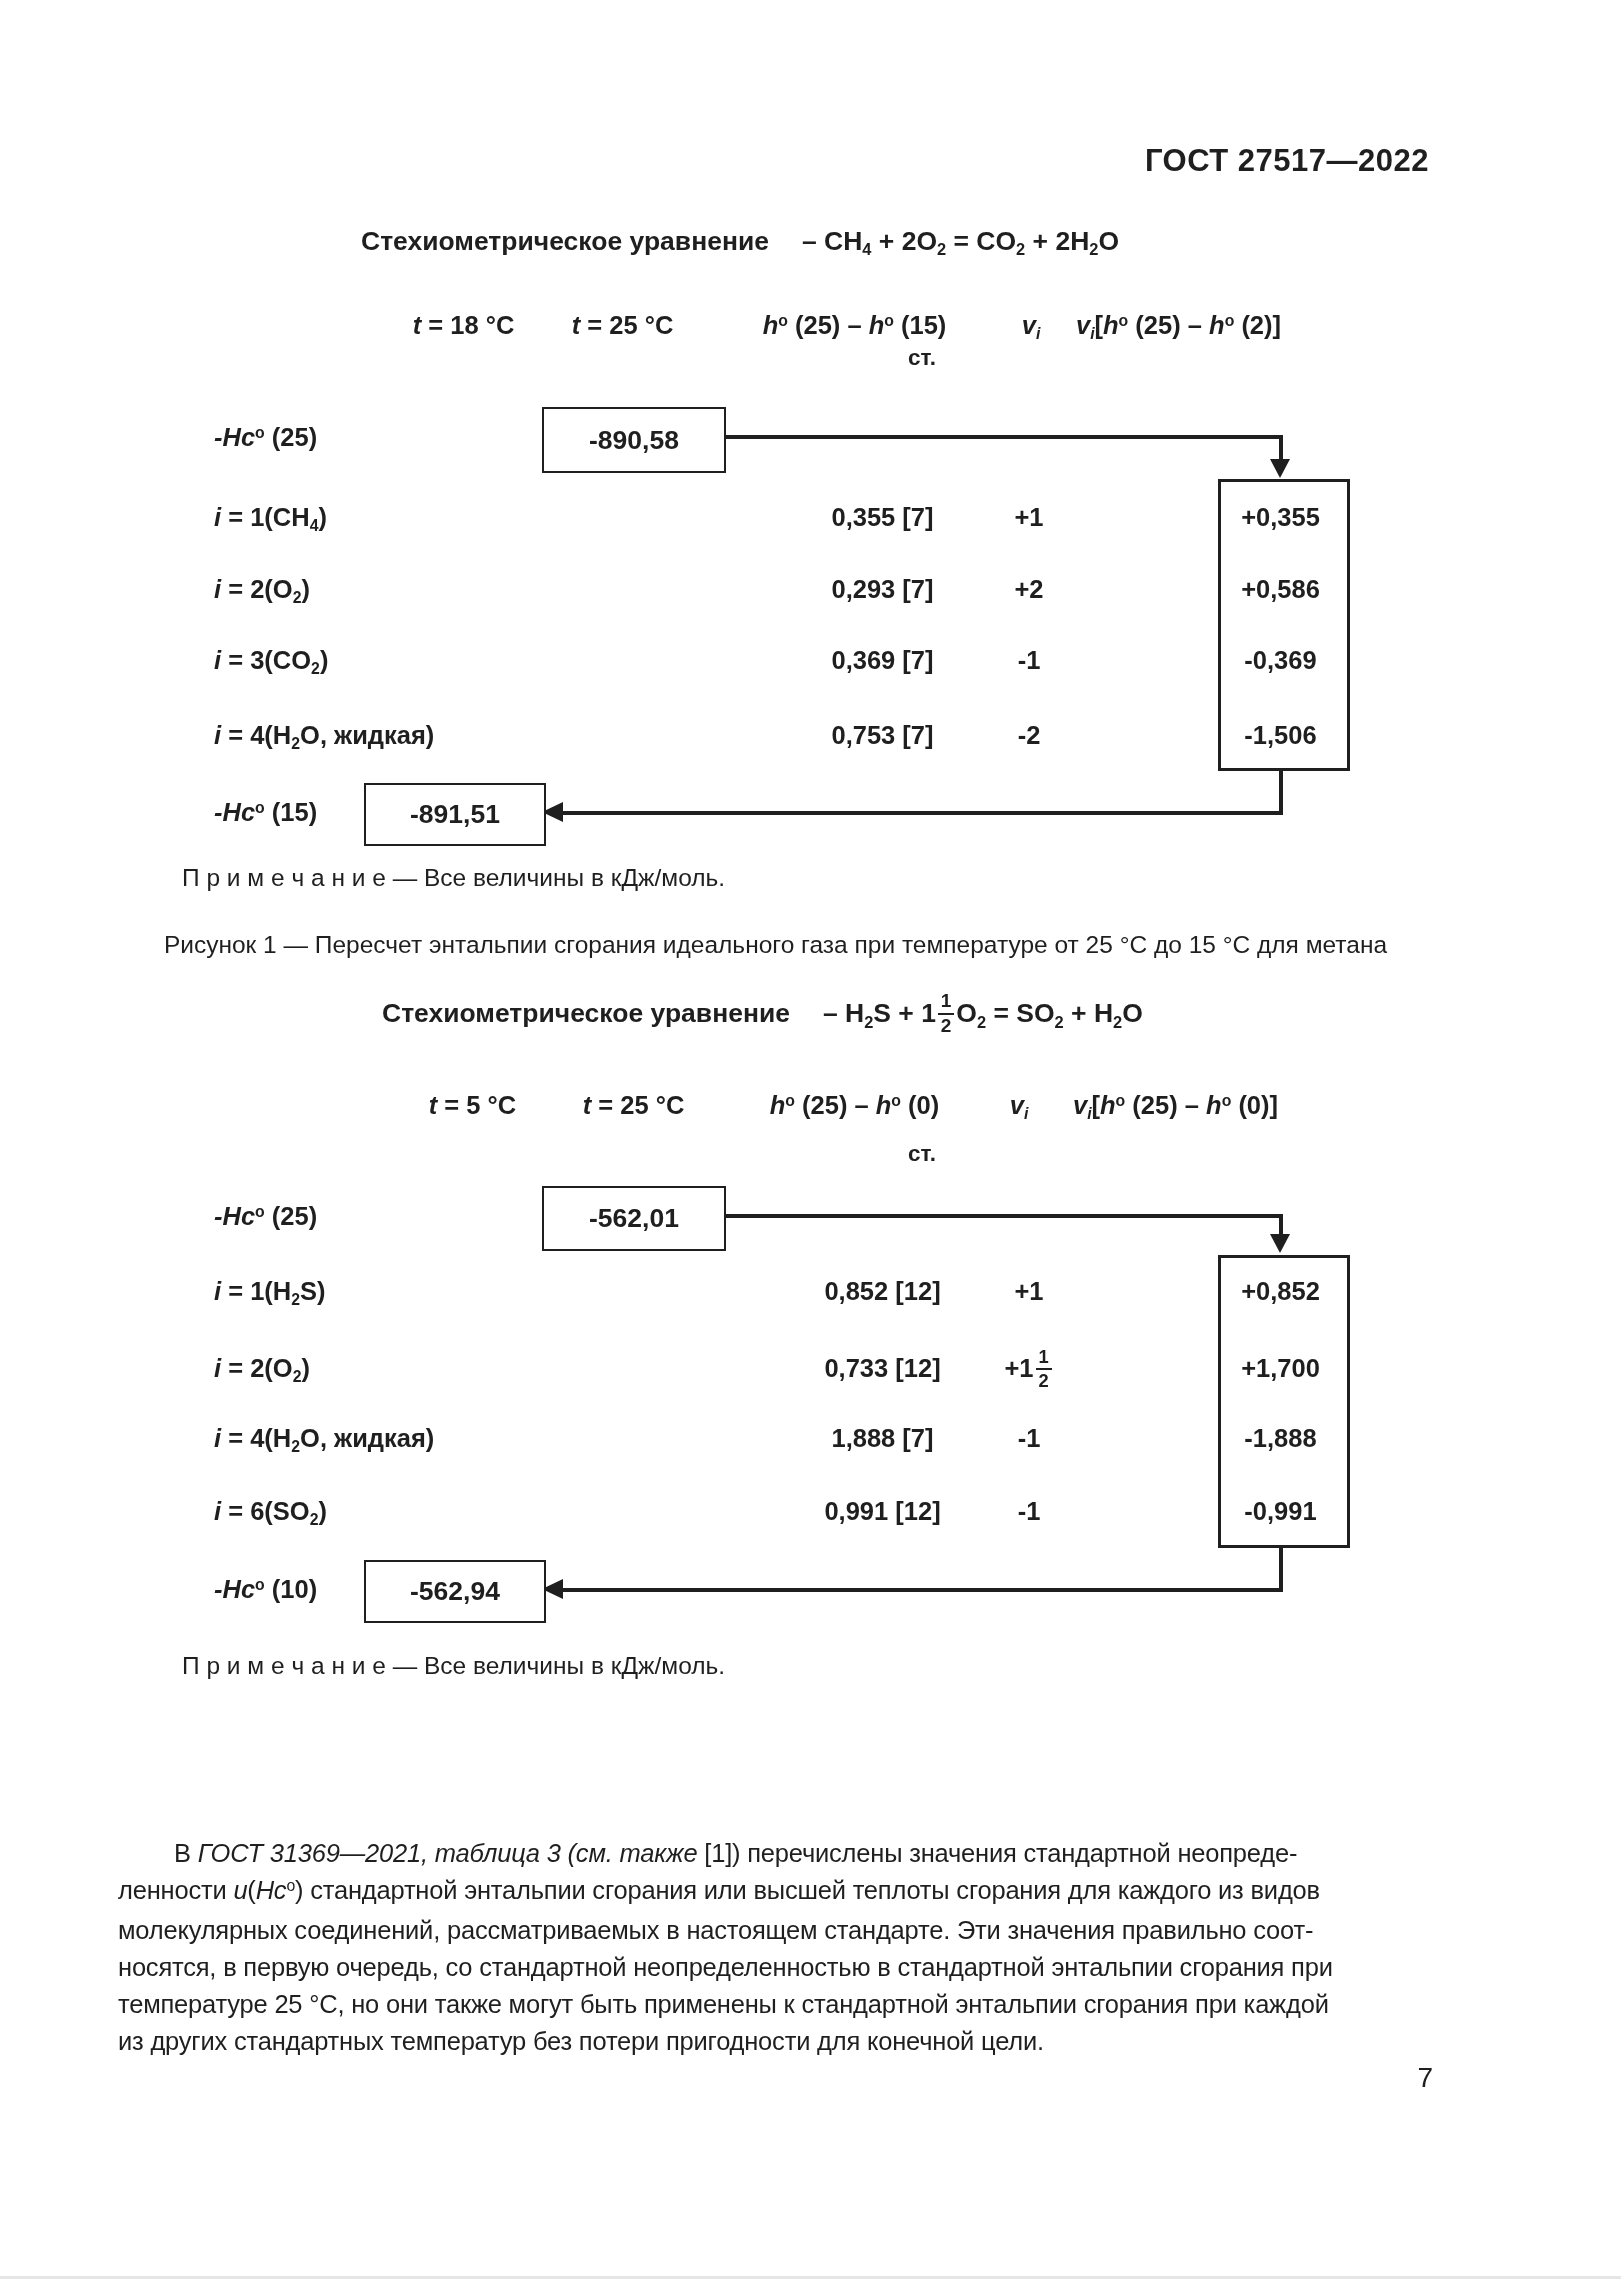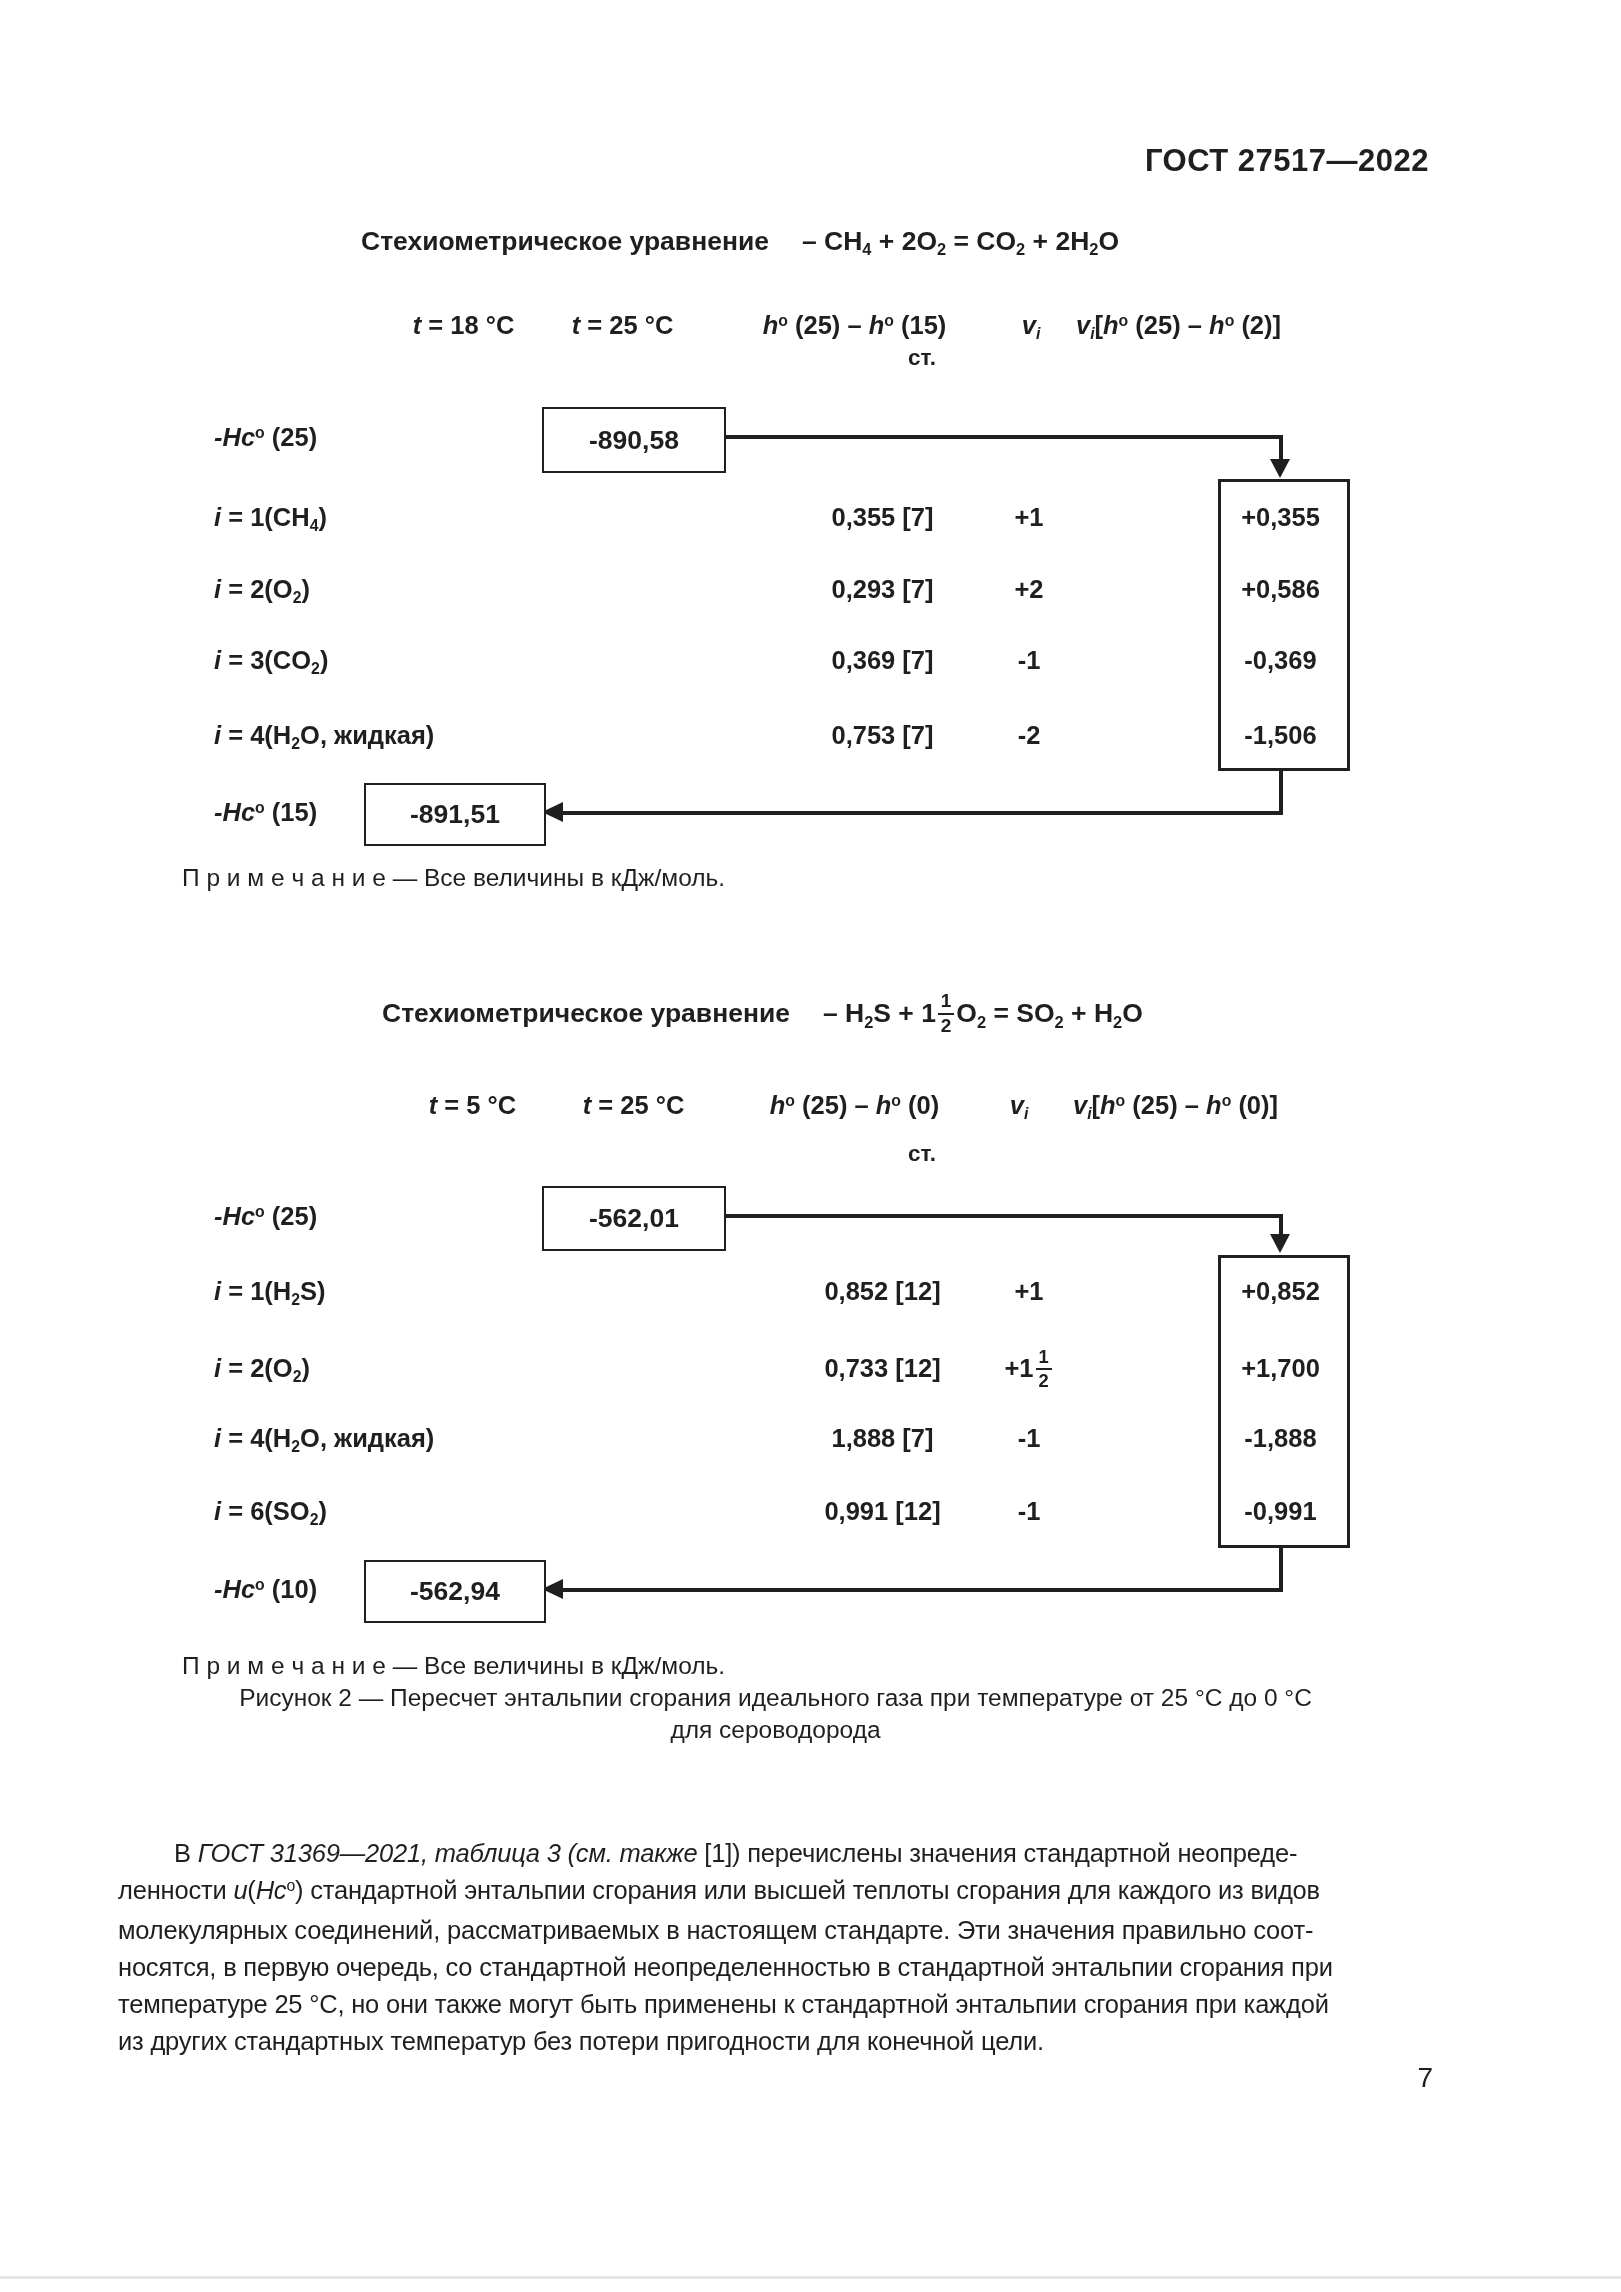--- a/index.html
+++ b/index.html
@@ -96,20 +96,21 @@
     <div class="flabel" style="left:214px;top:716px;"><span class="it">i</span><span> = 4(H</span><span class="sub">2</span><span>O, жидкая)</span></div>
     <div class="fcell" style="left:765px;top:716px;width:235px;">0,753 [7]</div>
     <div class="fcell fnu" style="left:970px;top:716px;width:118px;">
         <span>-2</span>
       </div>
     <div class="fcell" style="left:1212px;top:716px;width:137px;">-1,506</div>
 
     <div class="flabel" style="left:214px;top:793px;"><span class="it">-Hc</span><span class="sup">o</span><span> (15)</span></div>
 
     <div class="note" style="left:182px;top:864px;">П р и м е ч а н и е — Все величины в кДж/моль.</div>
+    <div class="caption" style="top:929px;">Рисунок 1 — Пересчет энтальпии сгорания идеального газа при температуре от 25 °C до 15 °C для метана</div>
   </div>
 
   <div class="layer">
 
     <div class="eq" style="left:382px;top:985px;height:57px;">
       <span class="eq-label">Стехиометрическое уравнение</span>
       <span><span>– H</span><span class="sub">2</span><span>S + 1</span><span class="frac"><span class="fn">1</span><span class="fd">2</span></span><span>O</span><span class="sub">2</span><span> = SO</span><span class="sub">2</span><span> + H</span><span class="sub">2</span><span>O</span></span>
     </div>
 
     <div class="fhead" style="left:409px;top:1086px;width:127px;"><span class="it">t</span><span> = 5 °C</span></div>
@@ -164,24 +165,20 @@
     <div class="flabel" style="left:214px;top:1492px;"><span class="it">i</span><span> = 6(SO</span><span class="sub">2</span><span>)</span></div>
     <div class="fcell" style="left:765px;top:1492px;width:235px;">0,991 [12]</div>
     <div class="fcell fnu" style="left:970px;top:1492px;width:118px;">
         <span>-1</span>
       </div>
     <div class="fcell" style="left:1212px;top:1492px;width:137px;">-0,991</div>
 
     <div class="flabel" style="left:214px;top:1570px;"><span class="it">-Hc</span><span class="sup">o</span><span> (10)</span></div>
 
     <div class="note" style="left:182px;top:1652px;">П р и м е ч а н и е — Все величины в кДж/моль.</div>
-    <div class="caption" style="top:1682px;">
-      <div>Рисунок 2 — Пересчет энтальпии сгорания идеального газа при температуре от 25 °C до 0 °C</div>
-      <div>для сероводорода</div>
-    </div>
   </div>
 
 
   <div class="bodypar"><span>В </span><span class="it">ГОСТ 31369—2021, таблица 3 (см. также</span><span> [1]) перечислены значения стандартной неопреде-</span><br><span>ленности </span><span class="it">u</span><span>(</span><span class="it">Hc</span><span class="sup">o</span><span>) стандартной энтальпии сгорания или высшей теплоты сгорания для каждого из видов</span><br><span>молекулярных соединений, рассматриваемых в настоящем стандарте. Эти значения правильно соот-</span><br><span>носятся, в первую очередь, со стандартной неопределенностью в стандартной энтальпии сгорания при</span><br><span>температуре 25 °C, но они также могут быть применены к стандартной энтальпии сгорания при каждой</span><br><span>из других стандартных температур без потери пригодности для конечной цели.</span></div>
 
   <div class="pagenum">7</div>
 
   <div class="edge-line"></div>
 </div>
 

